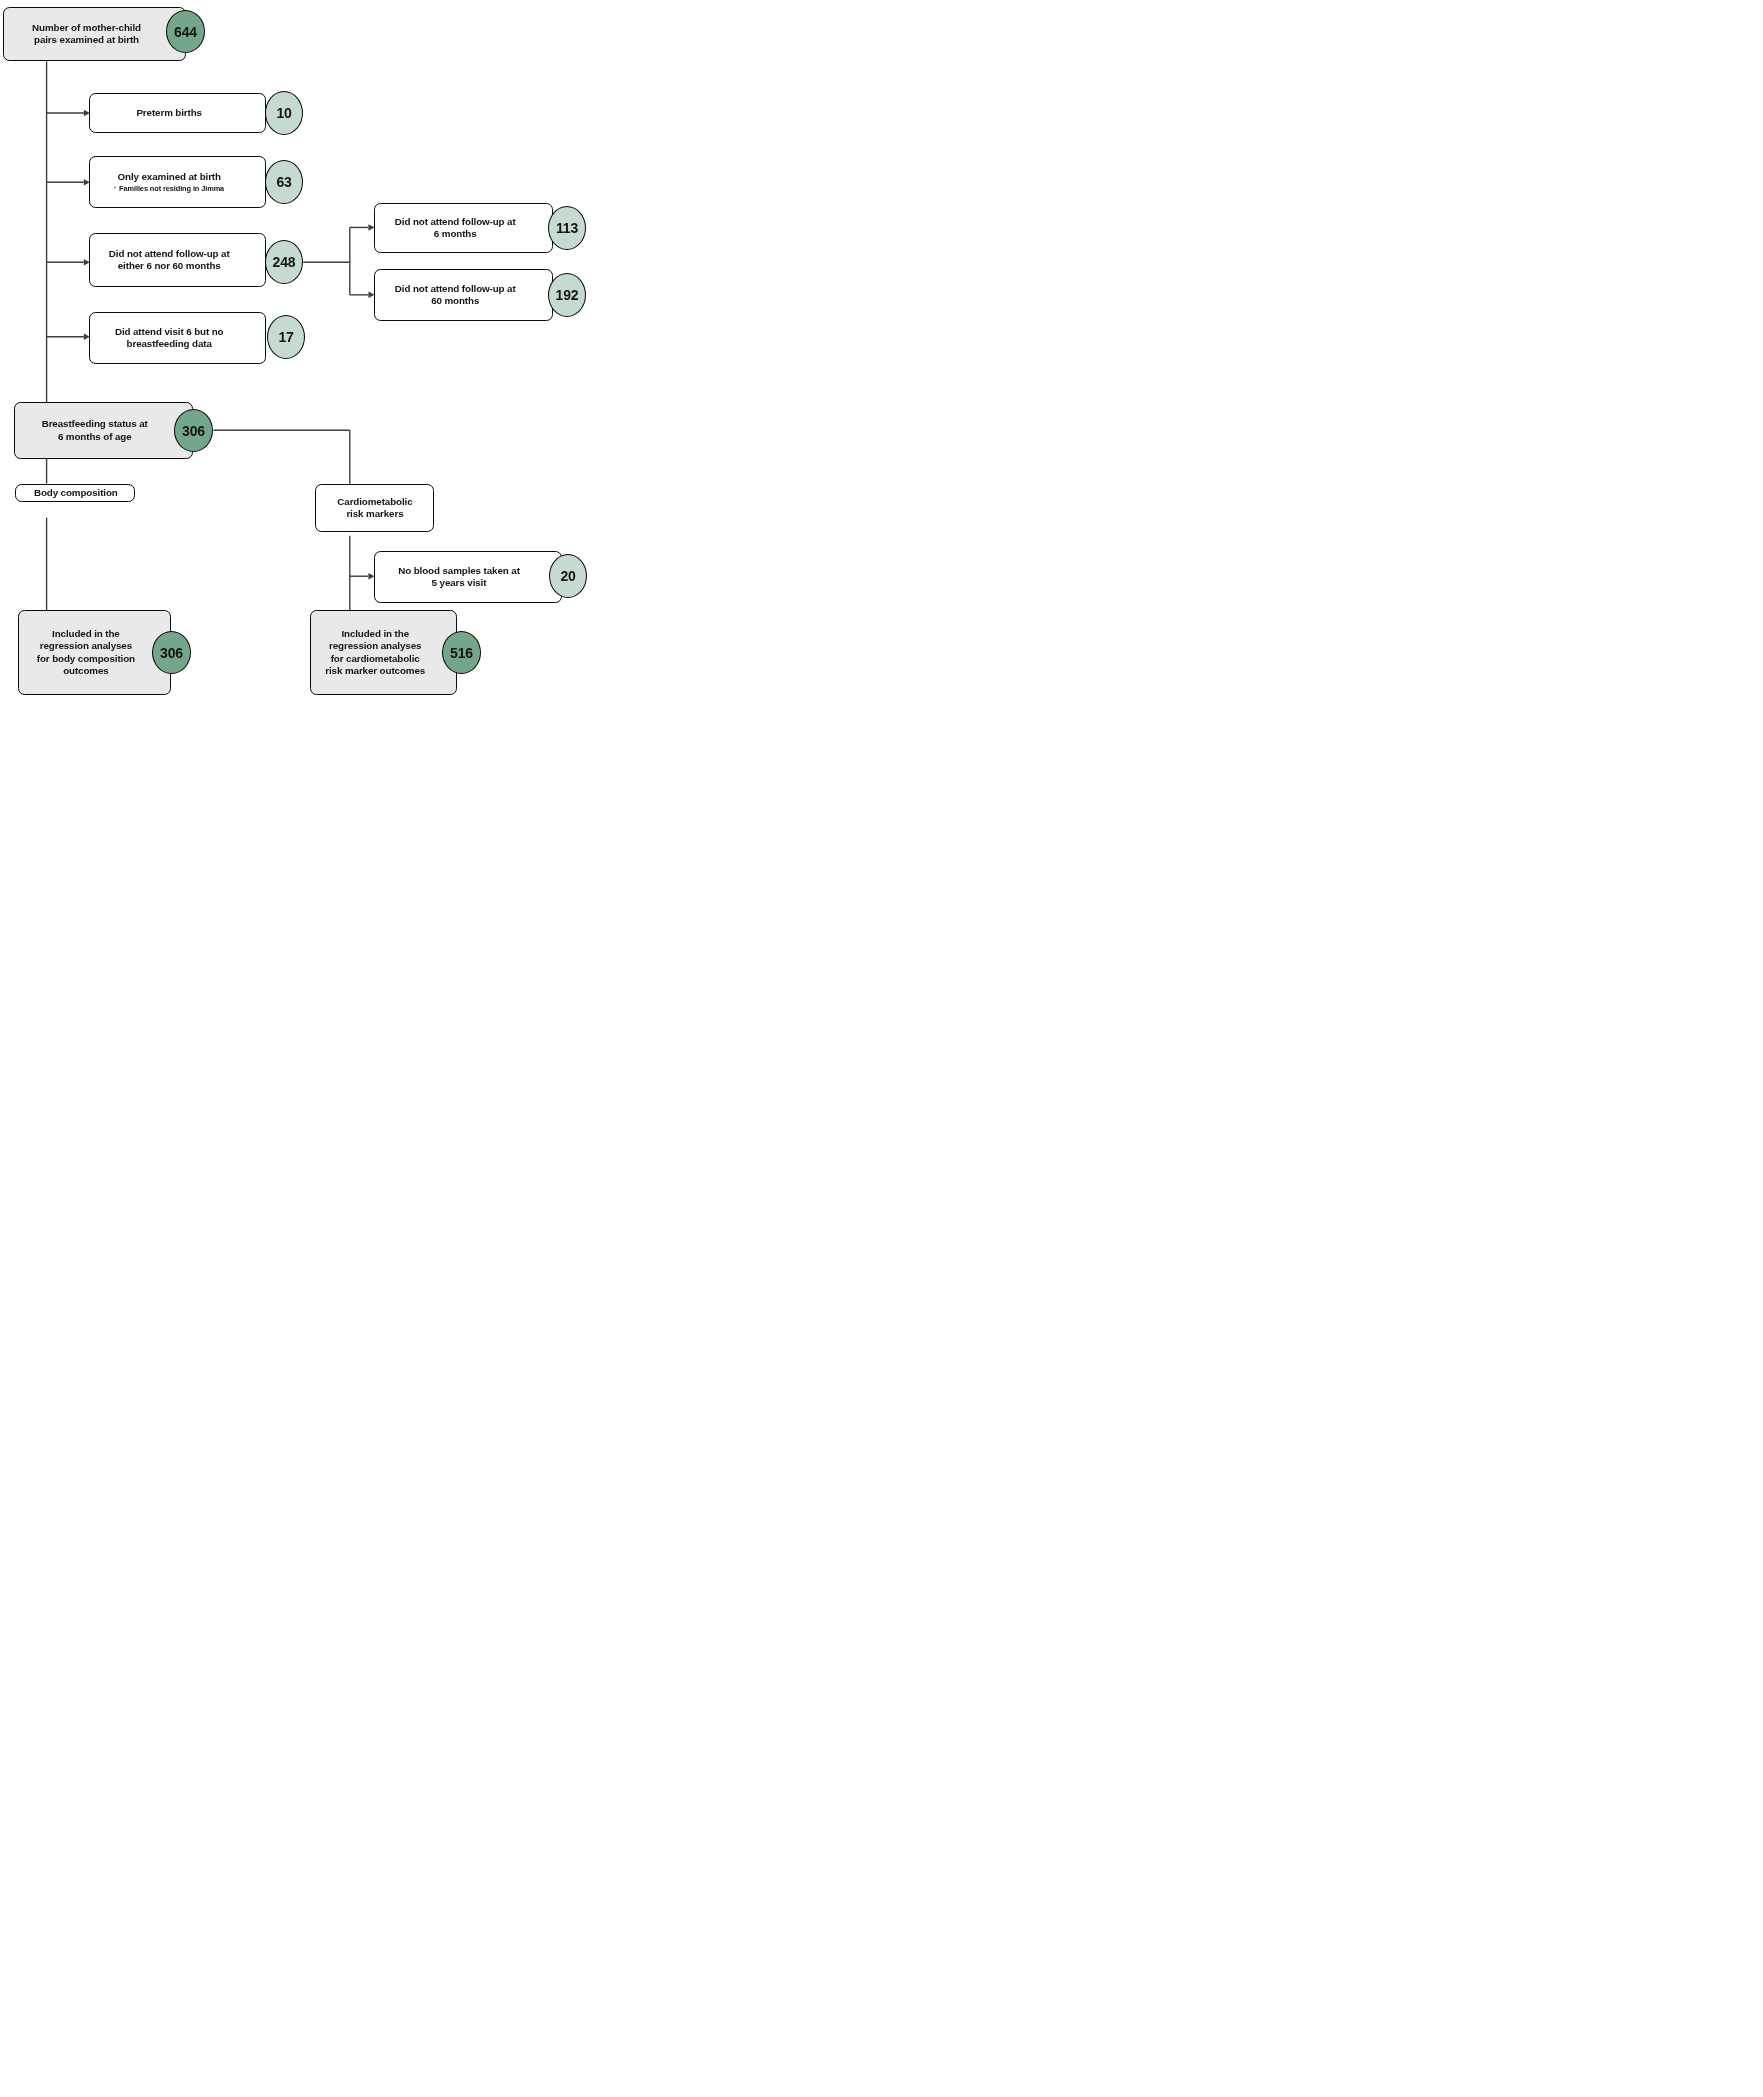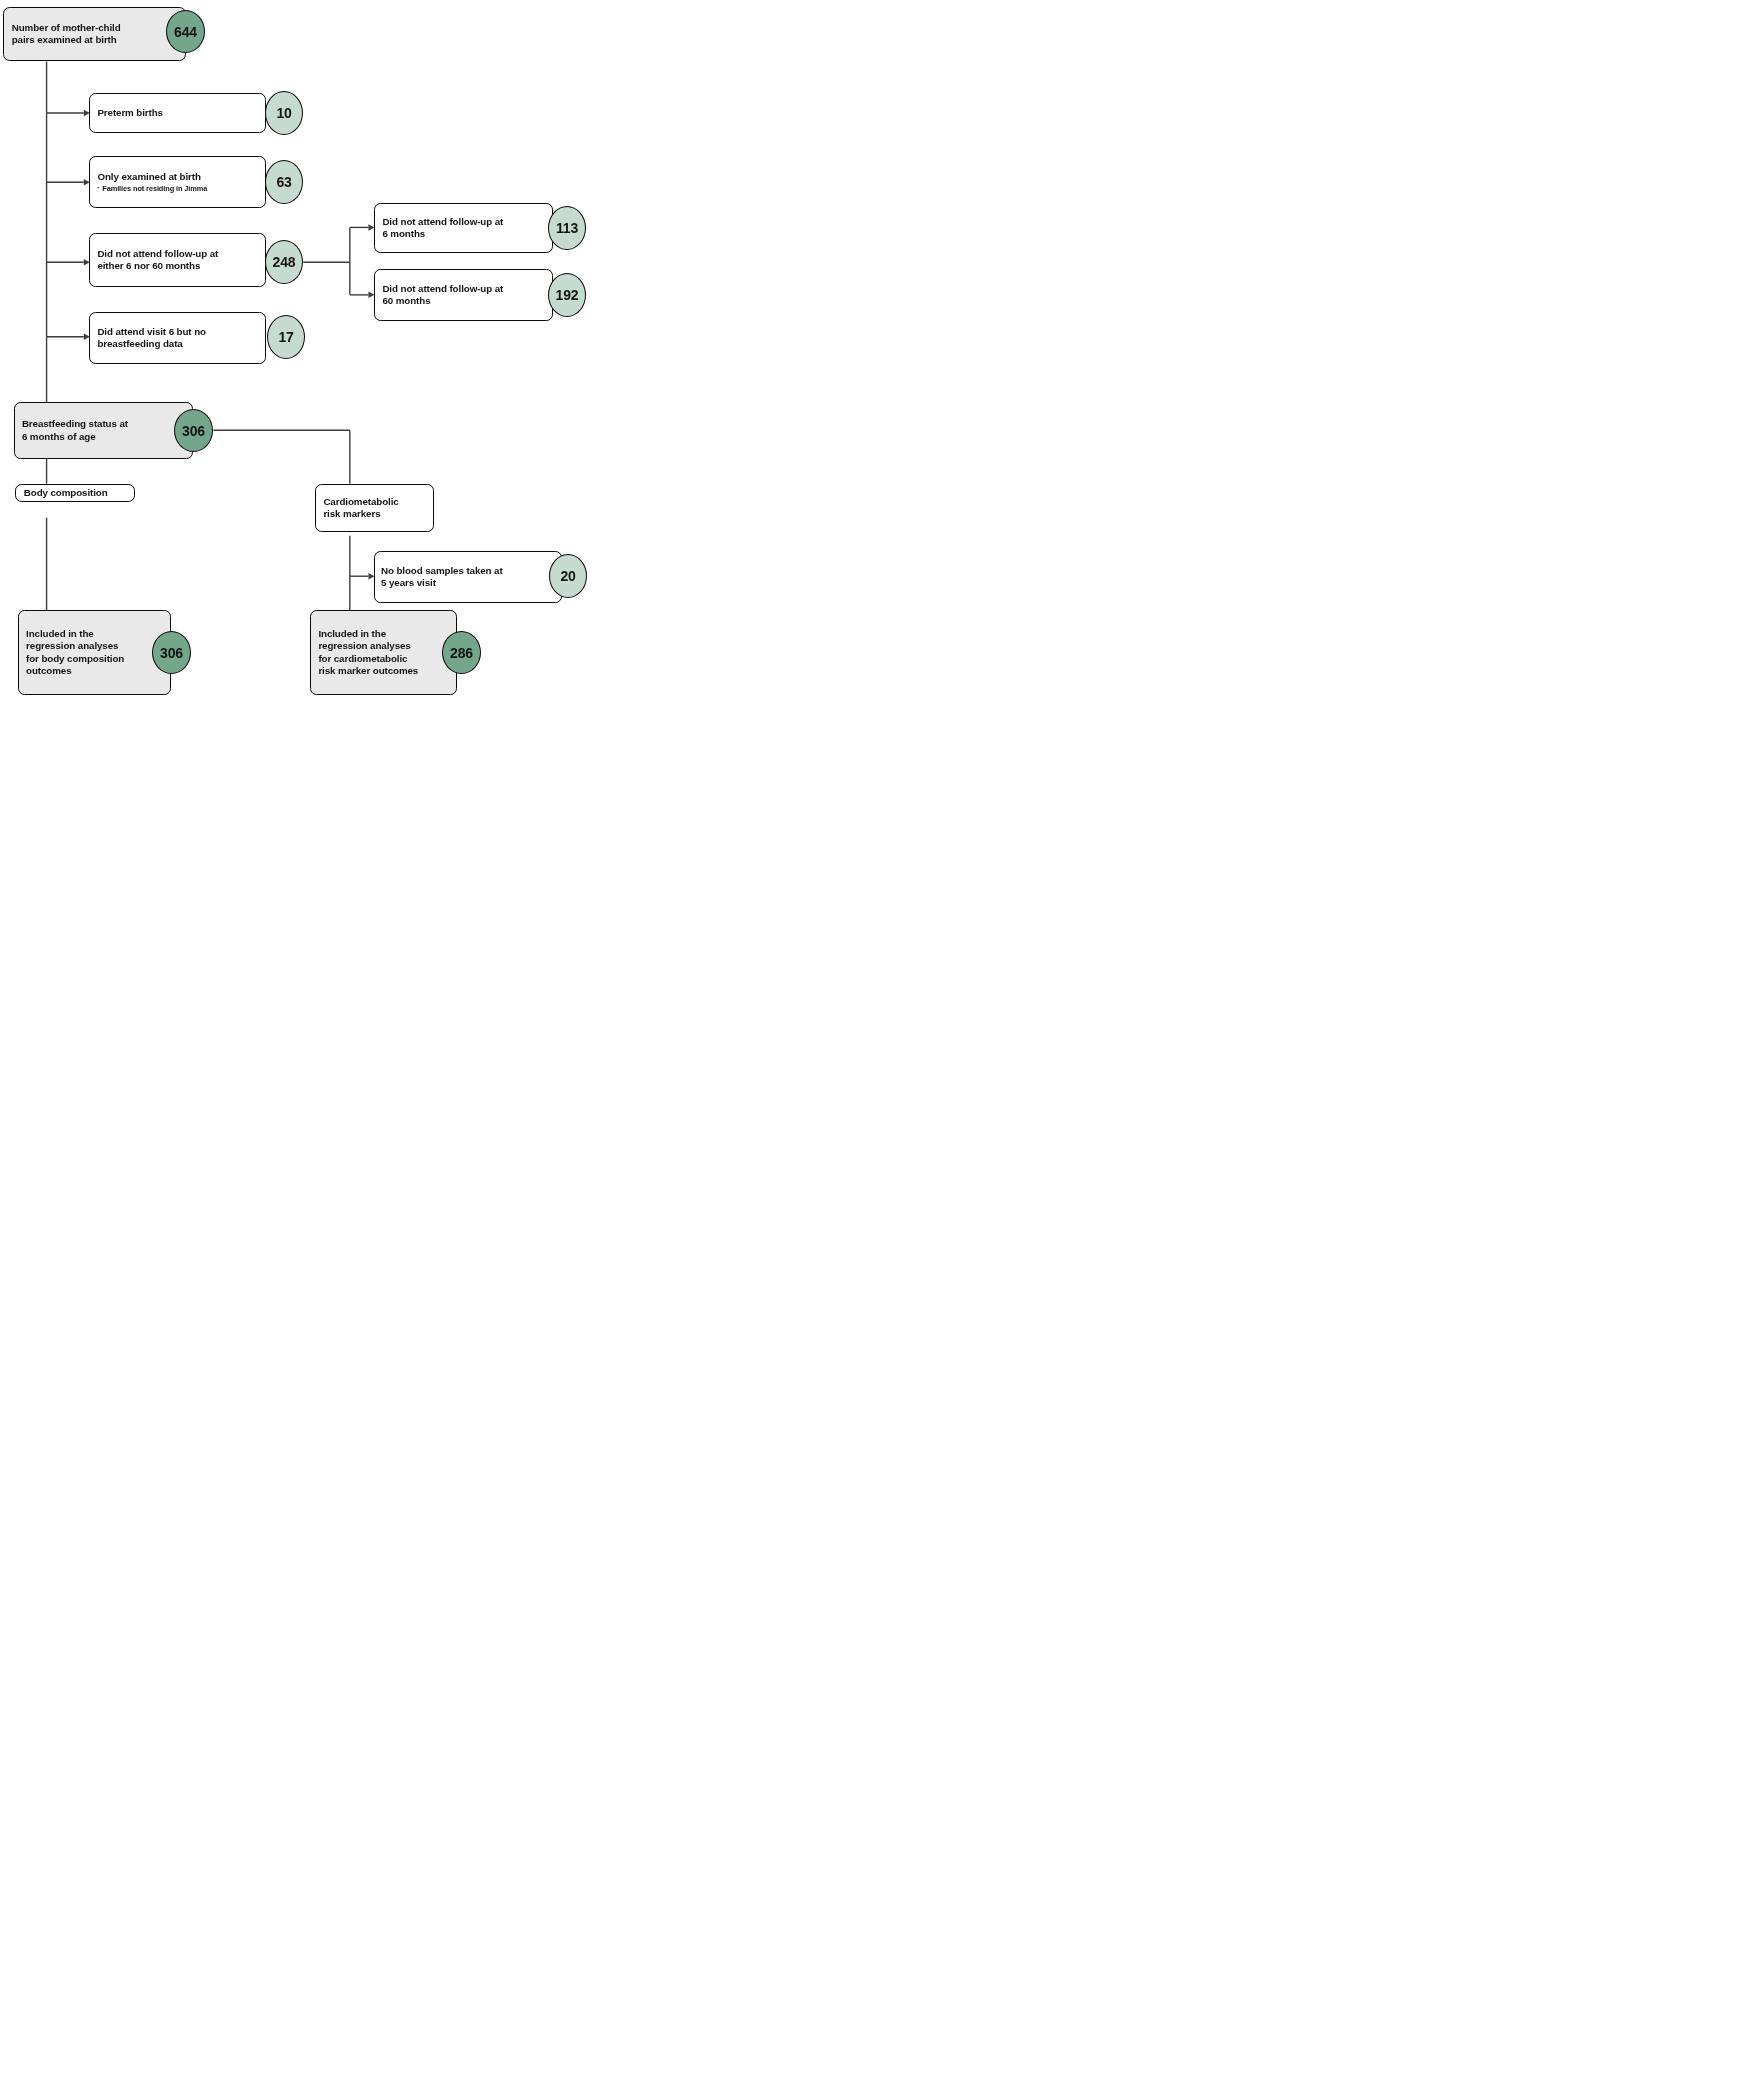--- a/index.html
+++ b/index.html
@@ -29,20 +29,21 @@
     position: absolute;
     box-sizing: border-box;
     border: 1.9px solid var(--border);
     border-radius: 6.5px;
     background: var(--node-fill);
     display: flex;
     flex-direction: column;
     justify-content: center;
     padding: 2.8px 24px 2.8px 7.4px;
     z-index: 1;
+    text-align: center;
   }
   .node.emph { background: var(--node-emphasis-fill); }
   .node.nobadge { padding-right: 6.5px; }
   .node .line {
     font-weight: bold;
     font-size: 9.8px;
     line-height: 1.27;
     letter-spacing: -0.1px;
     white-space: nowrap;
   }
@@ -232,17 +233,17 @@
     <span>306</span>
   </div>
 
   <div class="node emph" id="node-inccardio">
     <div class="line">Included in the</div>
     <div class="line">regression analyses</div>
     <div class="line">for cardiometabolic</div>
     <div class="line">risk marker outcomes</div>
   </div>
   <div class="badge primary big" id="badge-inccardio">
-    <span>286</span>
+    <span>516</span>
   </div>
 
 </div>
 
 
 </body></html>

